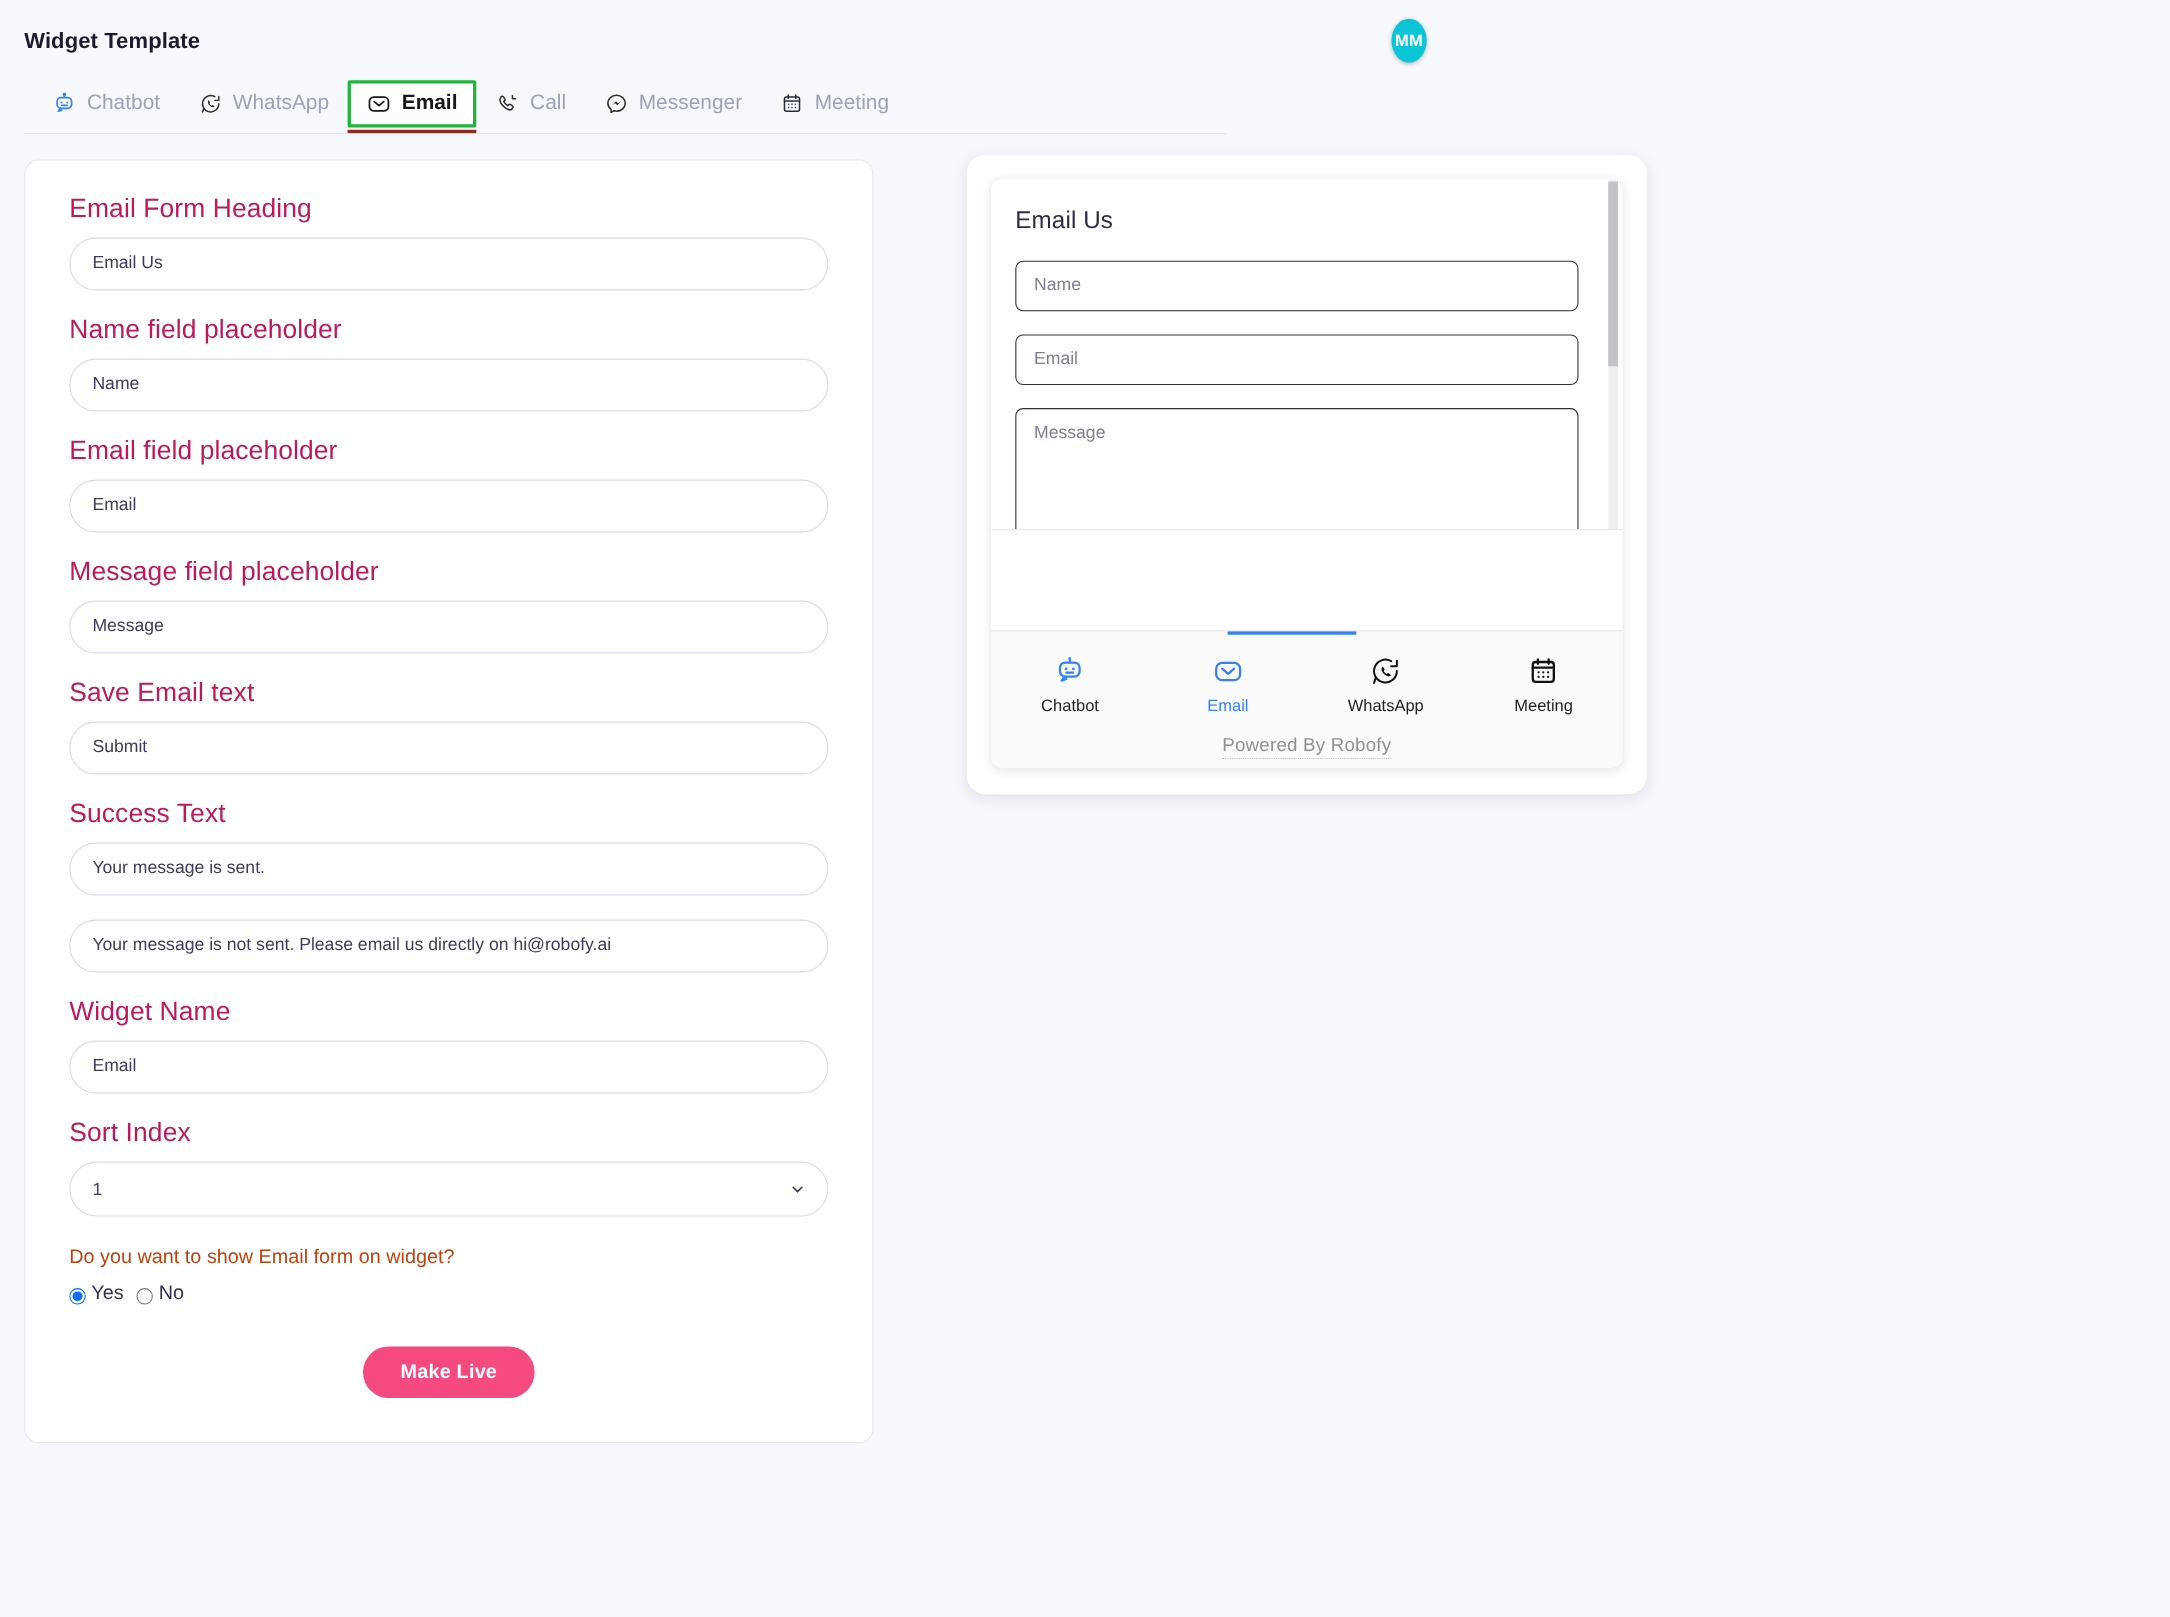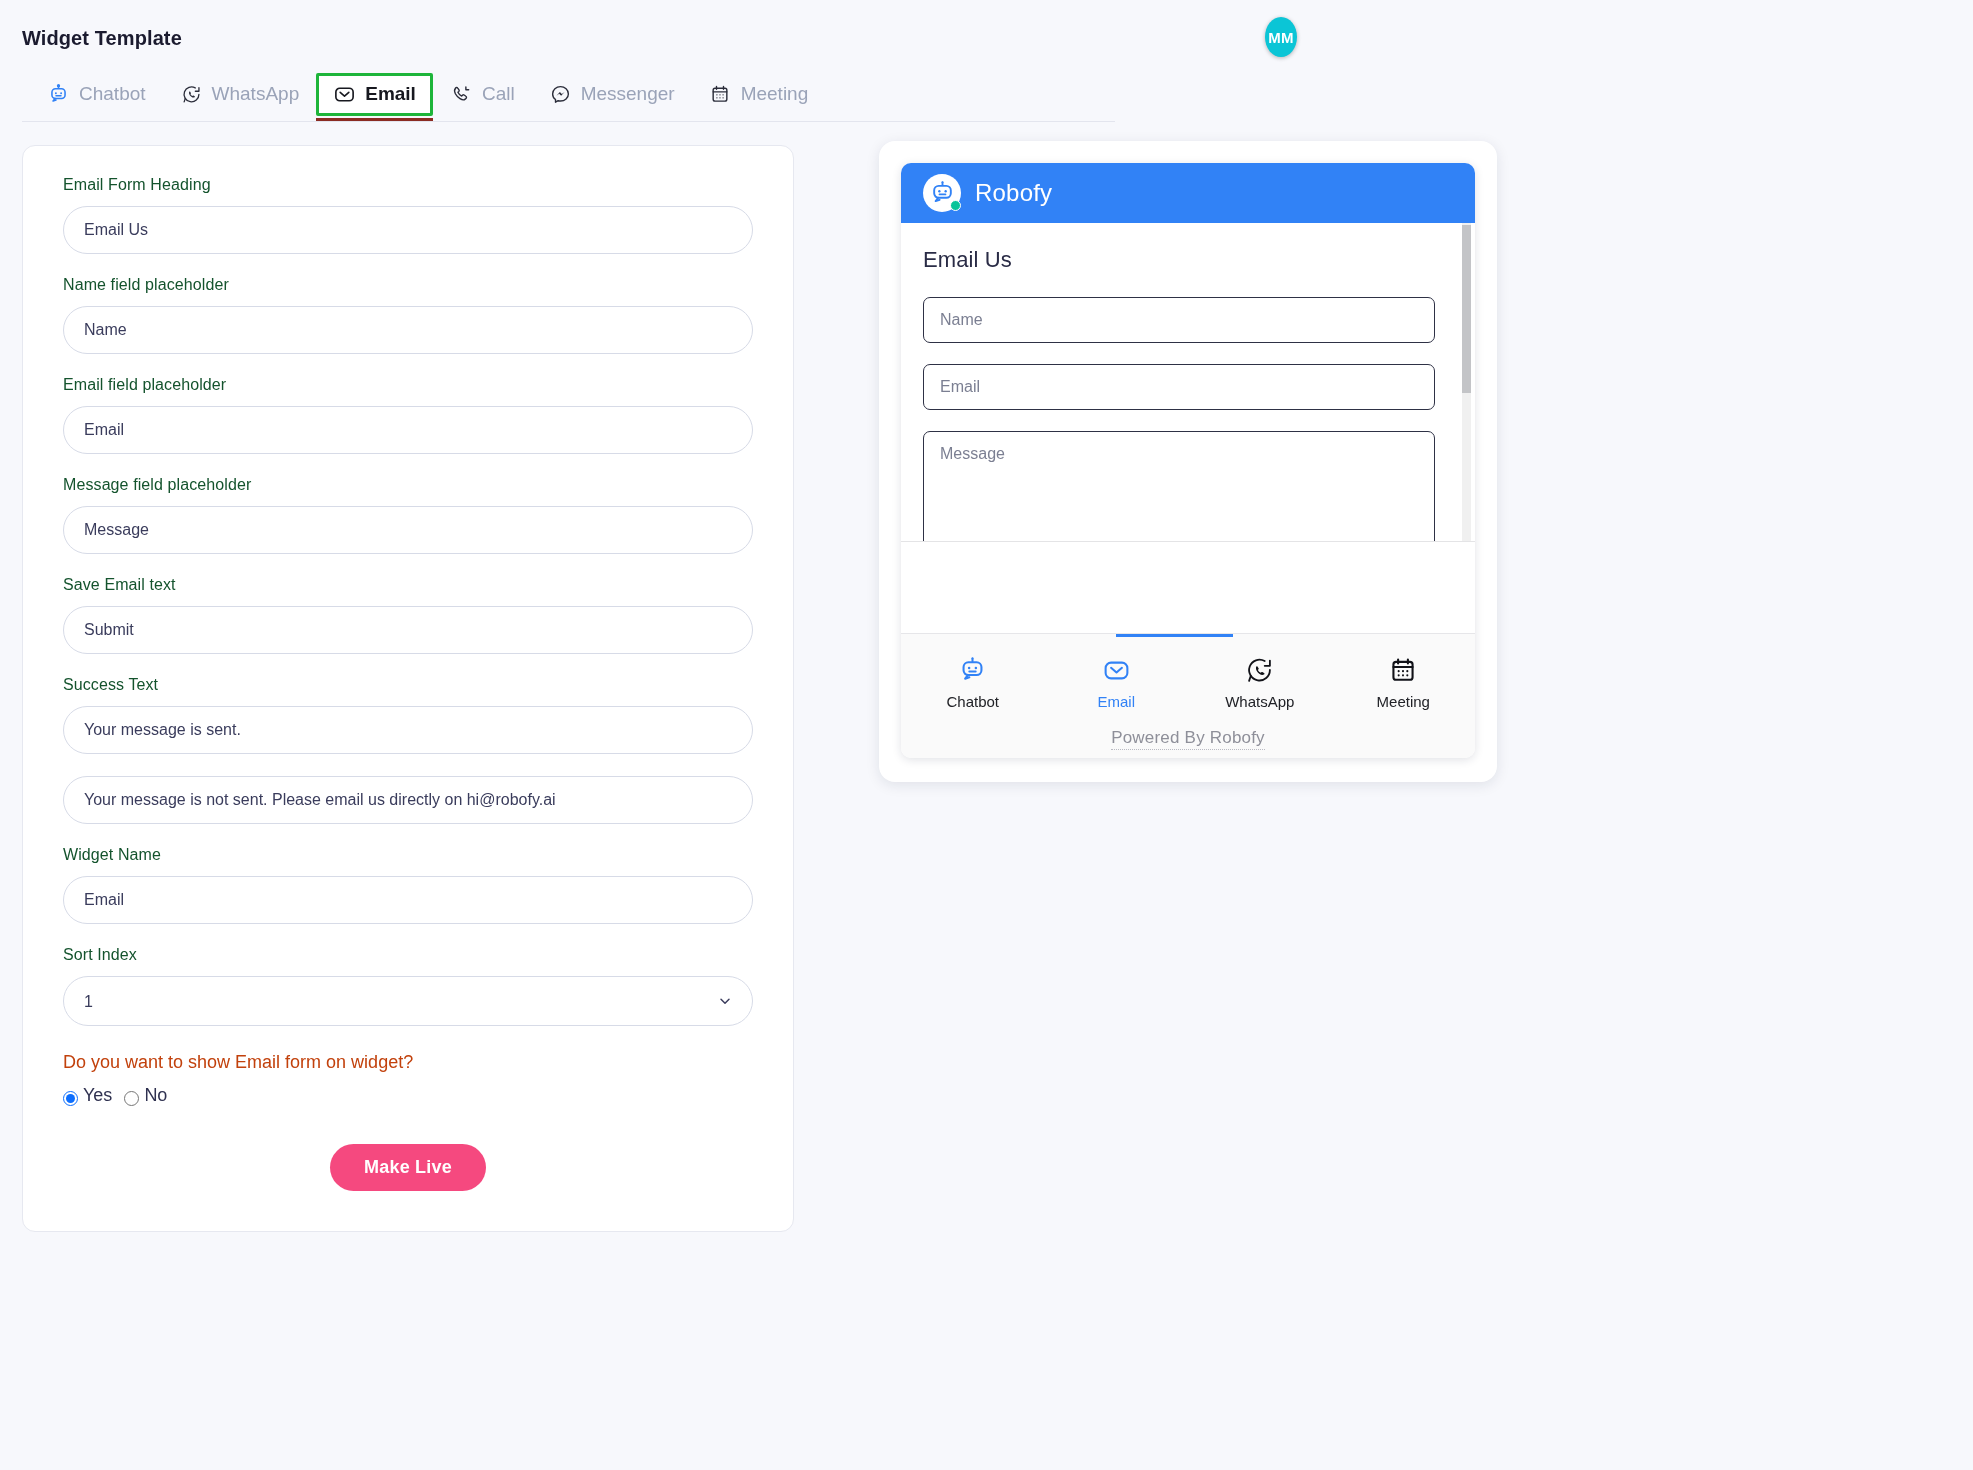--- a/index.html
+++ b/index.html
@@ -109,22 +109,22 @@
     margin-left: 22px;
     width: 772px;
     background: #ffffff;
     border: 1px solid #e6e8f0;
     border-radius: 13px;
     padding: 30px 40px 40px 40px;
   }
   .field { margin-bottom: 22px; }
   .field:last-of-type { margin-bottom: 0; }
   .field-label {
-    font-size: 16px;
-    color: #14532d;
+    font-size: 24px;
+    color: #be185d;
     margin-bottom: 12px;
     letter-spacing: .1px;
   }
   .text-input {
     width: 100%;
     height: 48px;
     border: 1px solid #d7dbe7;
     border-radius: 24px;
     padding: 0 20px;
     font-size: 16px;
@@ -515,35 +515,20 @@
     <div class="make-live-wrap">
       <button class="make-live">Make Live</button>
     </div>
 
   </div>
 
   <div class="preview-area">
     <div class="preview-shell">
       <div class="widget">
 
-        <div class="widget-header">
-          <span class="bot-badge">
-            <svg width="27" height="27" viewBox="0 0 24 24" fill="none" stroke="#3182f6" stroke-width="1.7" stroke-linecap="round" stroke-linejoin="round">
-              <path d="M12 2.2v2.2"></path>
-                <circle cx="12" cy="2" r=".9" fill="#3182f6" stroke="none"></circle>
-              <rect x="4.6" y="5.2" width="14.8" height="10.6" rx="4"></rect>
-              <circle cx="9.2" cy="10" r="1.05" fill="#3182f6" stroke="none"></circle>
-              <circle cx="14.8" cy="10" r="1.05" fill="#3182f6" stroke="none"></circle>
-              <path d="M9.4 12.8h5.2"></path>
-              <path d="M8.2 15.8l-2.3 3 3.5-1.2"></path>
-            </svg>
-            <span class="dot"></span>
-          </span>
-          <span class="widget-brand">Robofy</span>
-        </div>
 
         <div class="widget-body">
           <div class="widget-heading">Email Us</div>
           <input class="w-input" type="text" placeholder="Name" style="">
           <input class="w-input" type="text" placeholder="Email" style="">
           <textarea class="w-textarea" placeholder="Message" style=""></textarea>
           <div class="w-scroll-track"></div>
           <div class="w-scroll-thumb"></div>
         </div>
 

